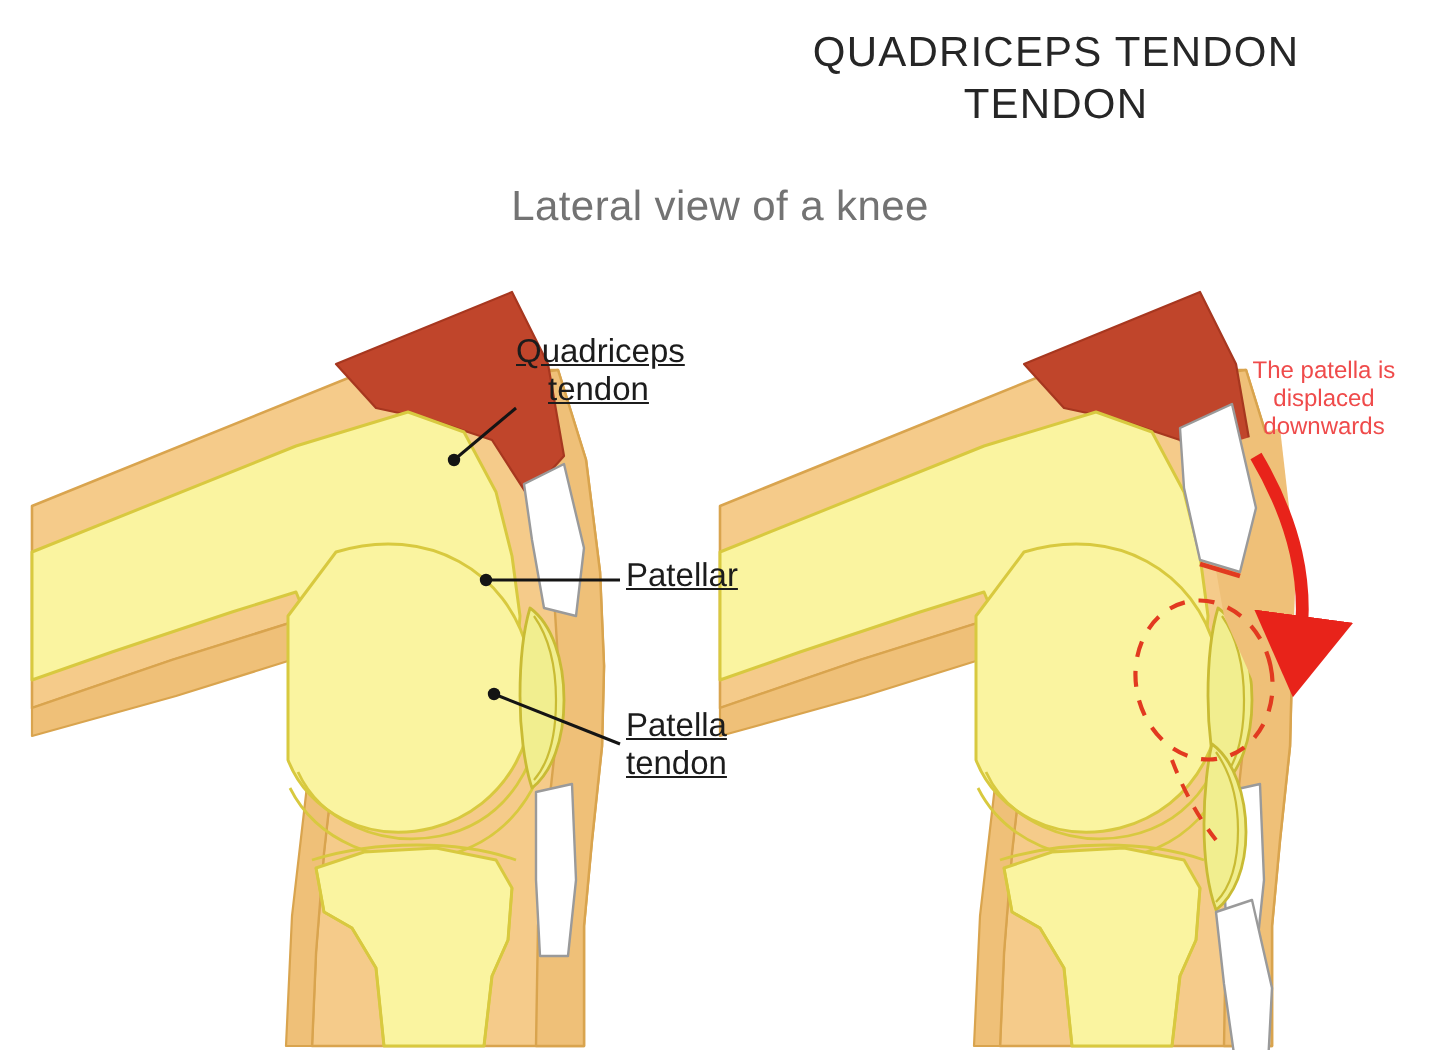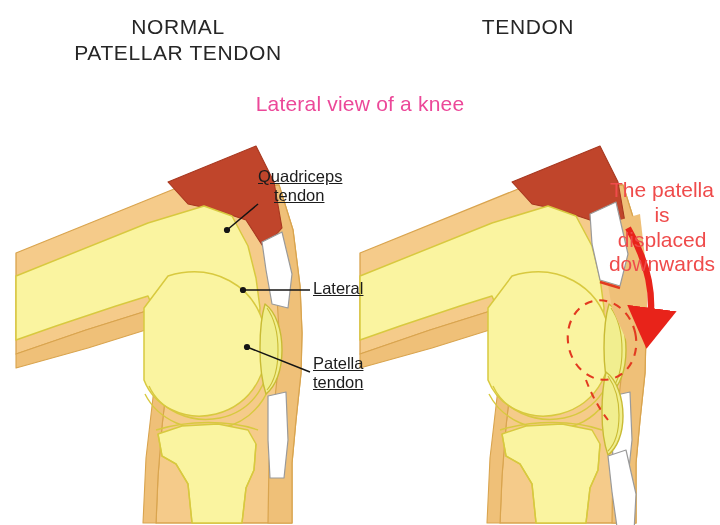--- a/index.html
+++ b/index.html
@@ -32,56 +32,53 @@
   }
   #title-left  { left: 28px;  top: 14px; width: 300px; }
   #title-right { left: 378px; top: 14px; width: 300px; }
   .title-line { display: block; white-space: nowrap; }
   #subtitle {
     position: absolute;
     left: 160px; top: 92px;
     width: 400px;
     text-align: center;
     font-size: 21px;
-    color: #ec4899;
+    color: #737373;
     letter-spacing: 0.2px;
   }
   .callout {
     position: absolute;
     font-size: 16.5px;
     line-height: 1.17;
     color: #1c1c1c;
     white-space: nowrap;
   }
   #label-quadriceps { left: 258px; top: 167px; }
   #label-patella    { left: 313px; top: 279px; }
   #label-patellar   { left: 313px; top: 354px; }
   #label-displaced {
     position: absolute;
     left: 608px; top: 178px;
     width: 108px;
-    font-size: 21px;
+    font-size: 12px;
     line-height: 1.18;
     color: #ef4b4b;
     text-align: center;
   }
   .callout .ln { display: block; text-decoration: underline; }
   svg { display: block; }
 </style>
 </head>
 <body>
 
 <div id="stage">
 
-  <div class="title-block" id="title-left">
-    <span class="title-line">NORMAL</span>
-    <span class="title-line">PATELLAR TENDON</span>
-  </div>
 
   <div class="title-block" id="title-right">
+    <span class="title-line">QUADRICEPS TENDON</span>
     <span class="title-line">TENDON</span>
   </div>
 
   <div id="subtitle">Lateral view of a knee</div>
 
   <svg width="720" height="525" viewBox="0 0 720 525" style="position:absolute;left:0;top:0;">
 
     <defs>
 
       <marker id="redhead" markerWidth="9" markerHeight="9" refX="2.2" refY="4.3" orient="auto" markerUnits="strokeWidth">
@@ -174,21 +171,21 @@
     <path d="M 628,228 C 648,262 654,292 650,322" fill="none" stroke="#e8231a" stroke-width="6.4" stroke-linecap="butt" marker-end="url(#redhead)"></path>
 
   </svg>
 
   <div class="callout" id="label-quadriceps">
     <span class="ln">Quadriceps</span>
     <span class="ln" style="padding-left:16px;">tendon</span>
   </div>
 
   <div class="callout" id="label-patella">
-    <span class="ln">Lateral</span>
+    <span class="ln">Patellar</span>
   </div>
 
   <div class="callout" id="label-patellar">
     <span class="ln">Patella</span>
     <span class="ln">tendon</span>
   </div>
 
   <div id="label-displaced">
     <span class="ln">The patella</span>
     <span class="ln">is displaced</span>

